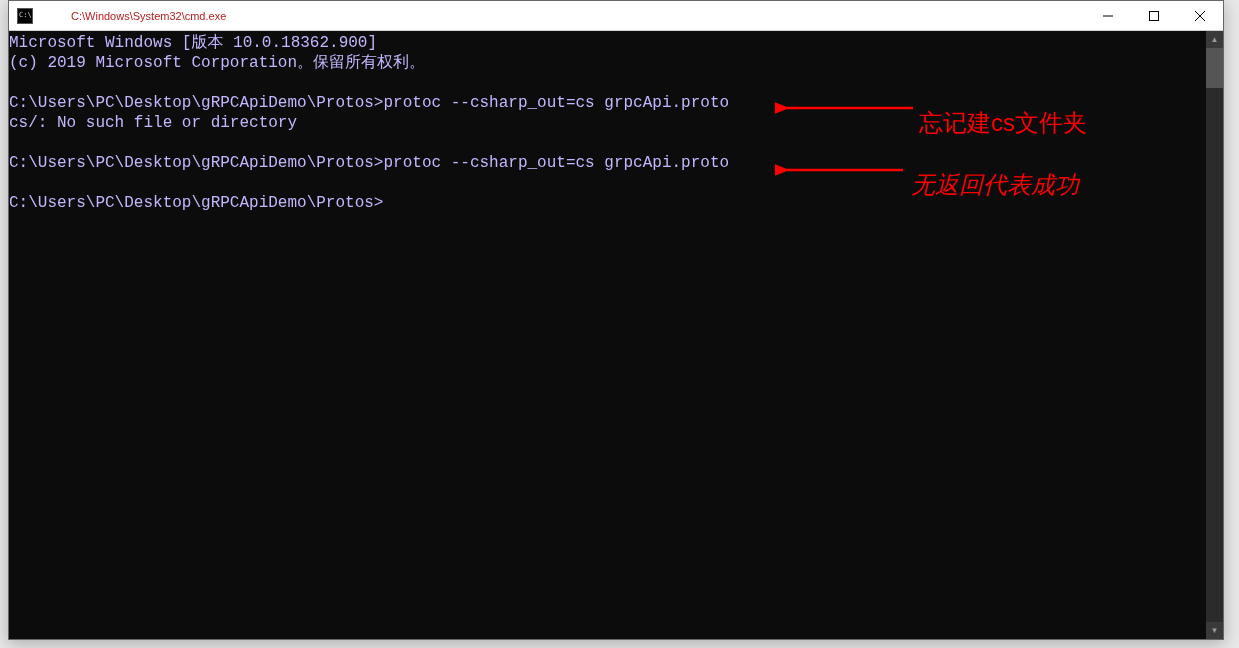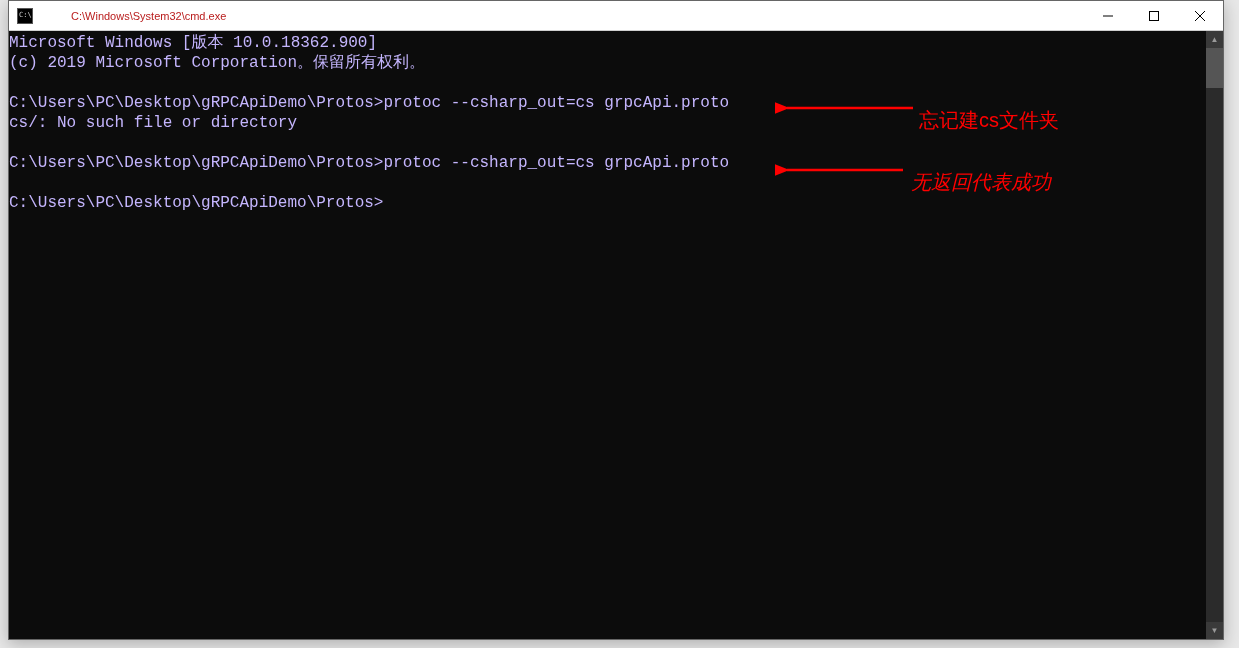--- a/index.html
+++ b/index.html
@@ -101,21 +101,21 @@
     font-size: 8px;
   }
   .scrollbar-arrow.up { top: 0; }
   .scrollbar-arrow.down { bottom: 0; }
 
   
   .annotation {
     position: absolute;
     color: #ff0000;
     font-family: "Microsoft YaHei","SimSun",sans-serif;
-    font-size: 20px;
+    font-size: 24px;
     font-weight: normal;
     pointer-events: none;
   }
   .arrow {
     position: absolute;
     pointer-events: none;
   }
 </style>
 </head>
 <body>

